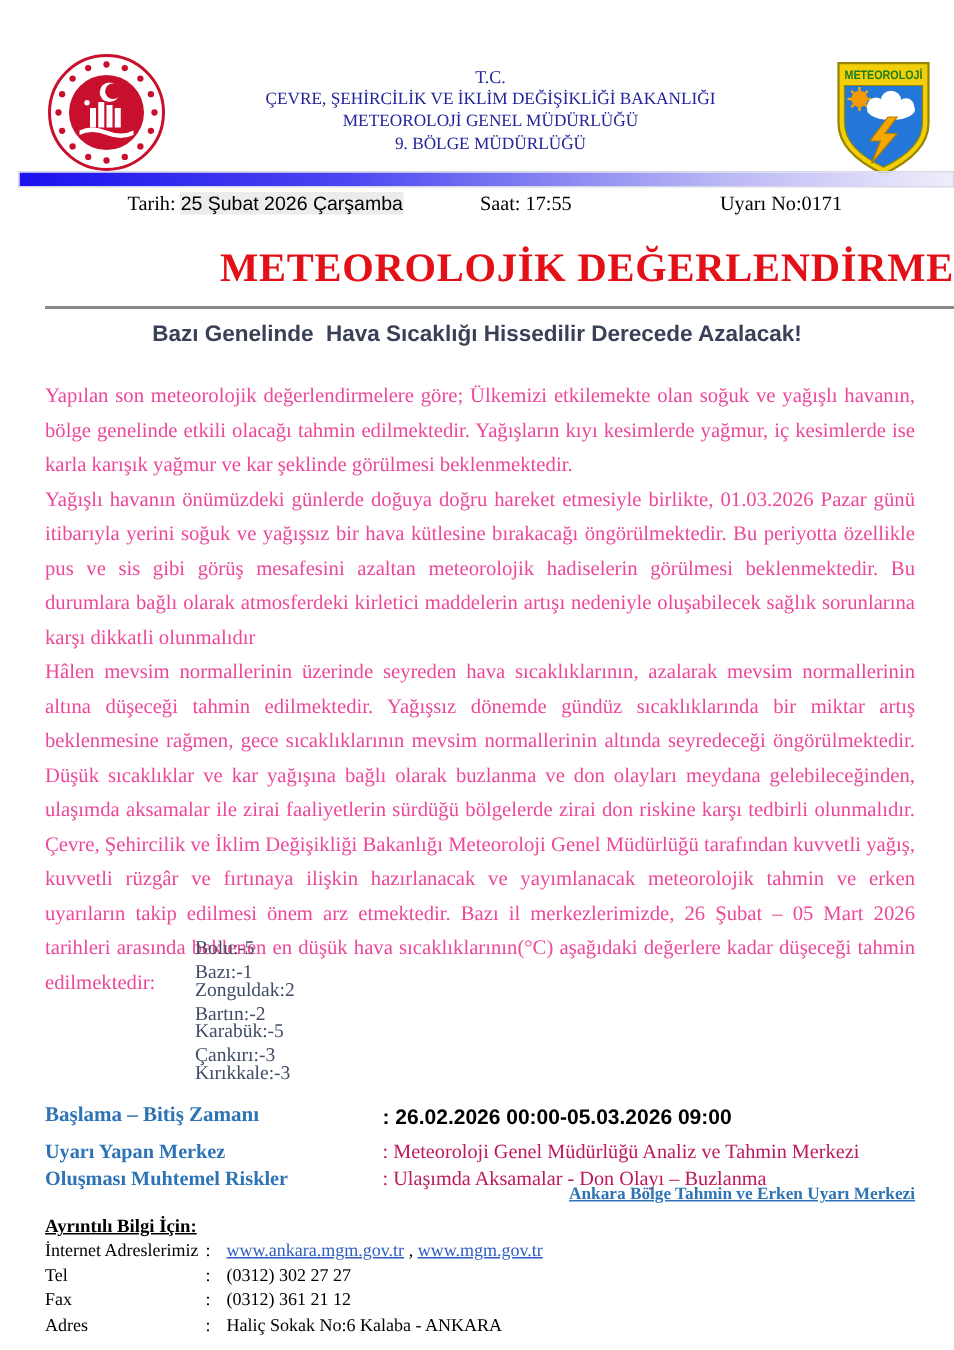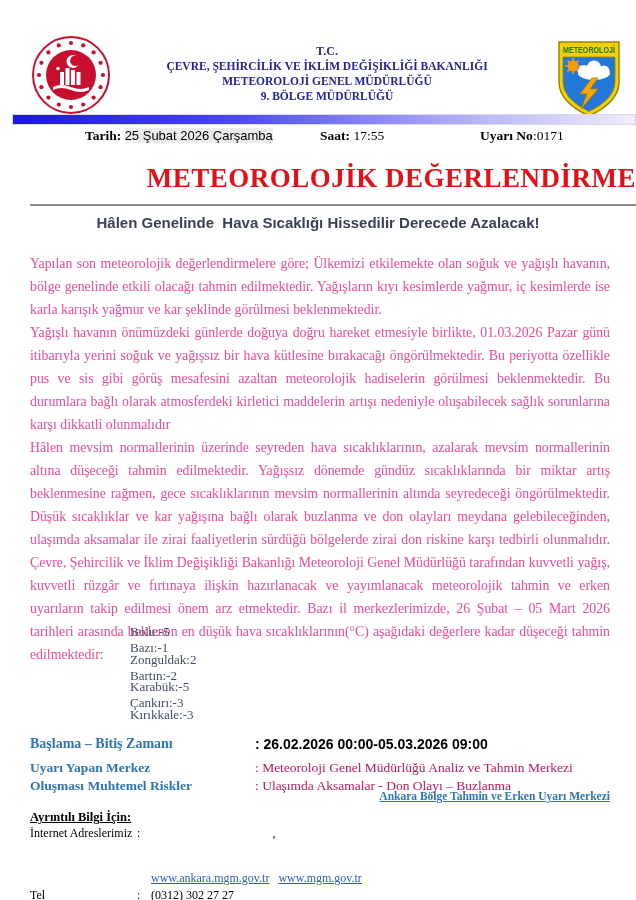--- a/index.html
+++ b/index.html
@@ -6,36 +6,36 @@
   html, body { background: #ffffff; }
   body { width: 636px; height: 900px; overflow: hidden; position: relative;
          font-family: "Liberation Serif", serif; }
   .page { width: 636px; height: 900px; position: relative; background: #fff; }
 
   
   .header { position: absolute; top: 30px; left: 0; width: 636px; height: 84px; }
   .logo-left { position: absolute; left: 31px; top: 5px; }
   .logo-right { position: absolute; right: 14px; top: 10px; }
   .header-text { position: absolute; left: 108px; right: 90px; top: 14px;
-                 text-align: center; color: #23239b; font-weight: bold;
+                 text-align: center; color: #23239b; font-weight: normal;
                  font-size: 11.5px; line-height: 15px; }
   .header-text .tc { font-size: 12px; }
 
   
   .blue-bar { position: absolute; top: 114px; left: 12px; width: 624px; height: 11px;
               background: linear-gradient(to right, #1b12ee 0%, #4a46f0 35%, #b9b6f5 75%, #efeefb 100%);
               border: 1px solid #d8d8e8; }
 
   
   .meta-row { position: absolute; top: 128px; left: 30px; width: 580px; height: 18px;
               font-size: 13.5px; color: #000; }
   .meta-date { position: absolute; left: 55px; }
   .meta-time { position: absolute; left: 290px; }
   .meta-no   { position: absolute; left: 450px; }
-  .meta-row b { font-weight: bold; }
+  .meta-row b { font-weight: normal; }
   .meta-row .hl { background: #ececec; font-family: "Liberation Sans", sans-serif; font-size: 13px; }
 
   
   .doc-title { position: absolute; top: 163px; left: 0; width: 636px; text-align: right;
                color: #e31017; font-weight: bold; font-size: 27px; letter-spacing: 0.5px; }
   .title-rule { position: absolute; top: 204px; left: 30px; width: 606px; height: 2px;
                 background: #8a8a8a; }
 
   
   .subtitle { position: absolute; top: 214px; left: 0; width: 636px; text-align: center;
@@ -70,21 +70,21 @@
   .region-link-row { position: absolute; top: 786px; left: 30px; width: 580px; text-align: right; }
   .region-link { color: #2e74b5; font-weight: bold; font-size: 11.5px;
                  text-decoration: underline; cursor: pointer; }
 
   
   .footer { position: absolute; top: 810px; left: 30px; width: 580px; color: #000; font-size: 12px; }
   .footer-heading { font-weight: bold; text-decoration: underline; font-size: 12.5px; }
   .footer-row { display: flex; line-height: 16.5px; }
   .footer-label { width: 107px; }
   .footer-colon { width: 14px; }
-  .footer-link { color: #2e5cc0; text-decoration: underline; cursor: pointer; margin-top: 45px; }
+  .footer-link { color: #2e5cc0; text-decoration: underline; cursor: pointer; }
   .footer-sep { padding: 0 3px; }
 </style>
 </head>
 <body>
 
 <div class="page">
 
   <div class="header">
     <svg class="logo-left" width="80" height="80" viewBox="0 0 80 80">
       <circle cx="40" cy="40" r="38" fill="#fff" stroke="#c8102e" stroke-width="2"></circle>
@@ -151,21 +151,21 @@
 
   <div class="meta-row">
     <span class="meta-date"><b>Tarih:</b>&nbsp;<span class="hl">25 Şubat 2026 Çarşamba</span></span>
     <span class="meta-time"><b>Saat:</b>&nbsp;<span>17:55</span></span>
     <span class="meta-no"><b>Uyarı No</b><span>:0171</span></span>
   </div>
 
   <div class="doc-title">METEOROLOJİK DEĞERLENDİRME</div>
   <div class="title-rule"></div>
 
-  <div class="subtitle">Hâlen Genelinde  Hava Sıcaklığı Hissedilir Derecede Azalacak!</div>
+  <div class="subtitle">Bazı Genelinde  Hava Sıcaklığı Hissedilir Derecede Azalacak!</div>
 
   <div class="body-text">
     <p>Yapılan son meteorolojik değerlendirmelere göre; Ülkemizi etkilemekte olan soğuk ve yağışlı havanın, bölge genelinde etkili olacağı tahmin edilmektedir. Yağışların kıyı kesimlerde yağmur, iç kesimlerde ise karla karışık yağmur ve kar şeklinde görülmesi beklenmektedir.</p>
     <p>Yağışlı havanın önümüzdeki günlerde doğuya doğru hareket etmesiyle birlikte, 01.03.2026 Pazar günü itibarıyla yerini soğuk ve yağışsız bir hava kütlesine bırakacağı öngörülmektedir. Bu periyotta özellikle pus ve sis gibi görüş mesafesini azaltan meteorolojik hadiselerin görülmesi beklenmektedir. Bu durumlara bağlı olarak atmosferdeki kirletici maddelerin artışı nedeniyle oluşabilecek sağlık sorunlarına karşı dikkatli olunmalıdır</p>
     <p class="stretch-last">Hâlen mevsim normallerinin üzerinde seyreden hava sıcaklıklarının, azalarak mevsim normallerinin altına düşeceği tahmin edilmektedir. Yağışsız dönemde gündüz sıcaklıklarında bir miktar artış beklenmesine rağmen, gece sıcaklıklarının mevsim normallerinin altında seyredeceği öngörülmektedir. Düşük sıcaklıklar ve kar yağışına bağlı olarak buzlanma ve don olayları meydana gelebileceğinden, ulaşımda aksamalar ile zirai faaliyetlerin sürdüğü bölgelerde zirai don riskine karşı tedbirli olunmalıdır.</p>
     <p class="stretch-last">Çevre, Şehircilik ve İklim Değişikliği Bakanlığı Meteoroloji Genel Müdürlüğü tarafından kuvvetli yağış, kuvvetli rüzgâr ve fırtınaya ilişkin hazırlanacak ve yayımlanacak meteorolojik tahmin ve erken uyarıların takip edilmesi önem arz etmektedir. Bazı il merkezlerimizde, 26 Şubat – 05 Mart 2026 tarihleri arasında beklenen en düşük hava sıcaklıklarının(°C) aşağıdaki değerlere kadar düşeceği tahmin edilmektedir:</p>
   </div>
 
   <div class="temps">
     <div class="temp-row">

